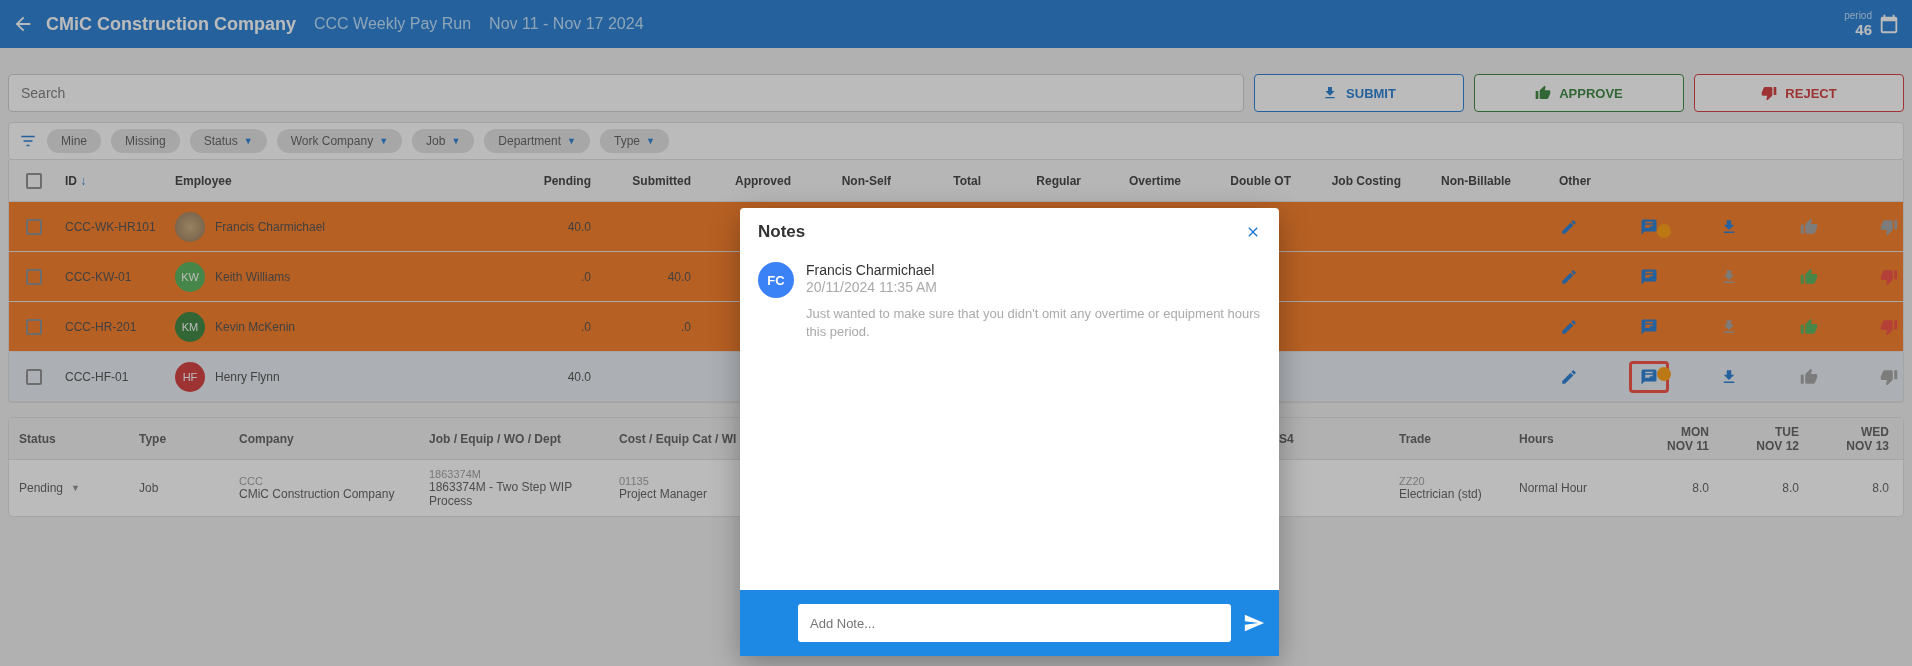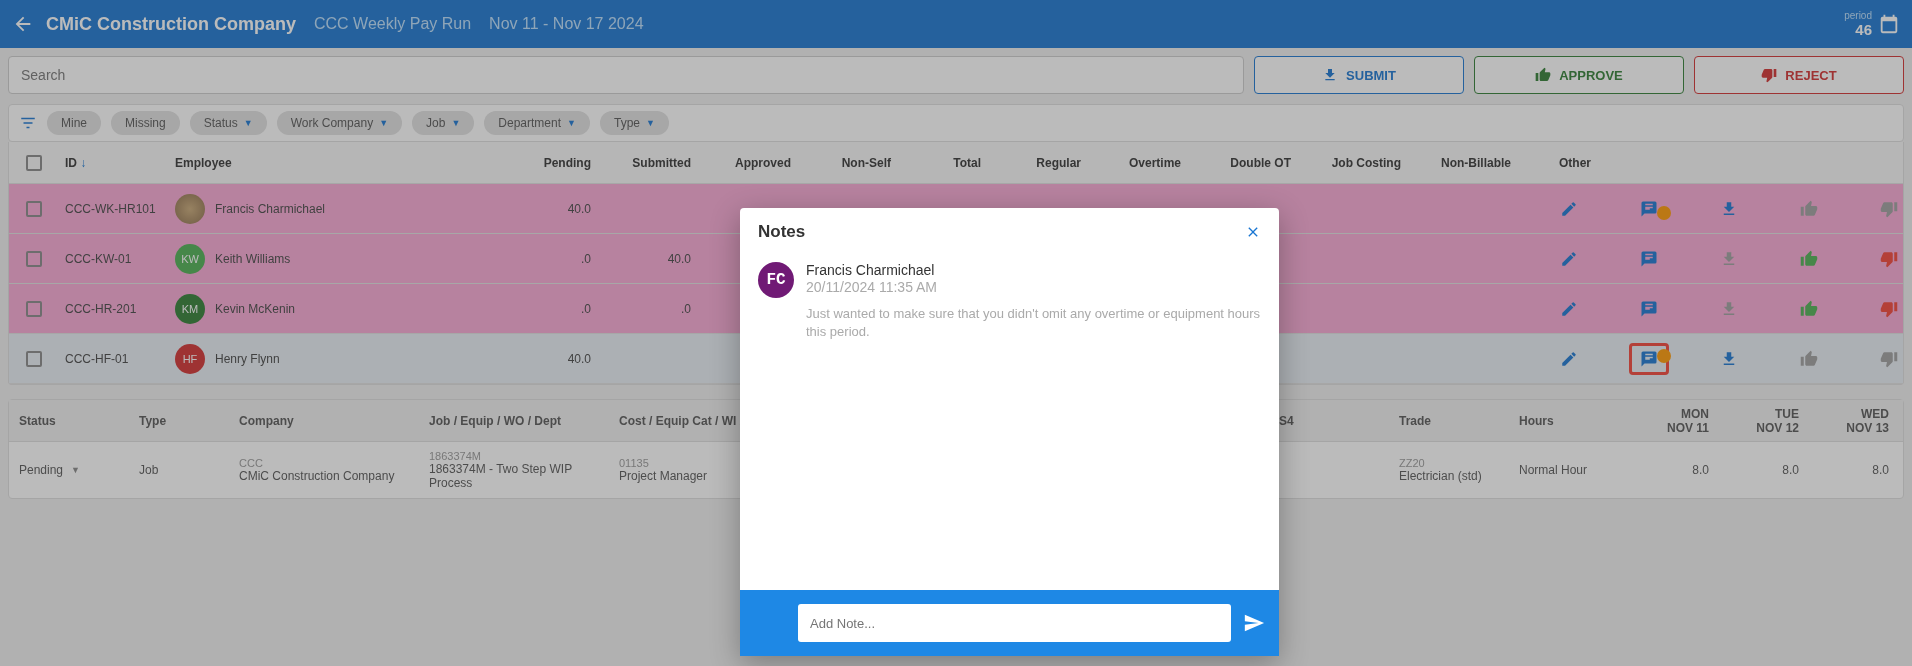--- a/index.html
+++ b/index.html
@@ -14,21 +14,21 @@
   color: #fff;
 }
 .back-btn { color: #fff; cursor: pointer; margin-right: 12px; }
 .hdr-company { font-weight: 600; font-size: 18px; margin-right: 18px; }
 .hdr-sub { color: #bbdefb; font-size: 16px; margin-right: 18px; }
 .hdr-right { margin-left: auto; display: flex; align-items: center; color: #bbdefb; font-size: 11px; }
 .hdr-period { text-align: right; margin-right: 6px; }
 .hdr-period .lbl { font-size: 10px; }
 .hdr-period .val { font-size: 15px; font-weight: 600; color: #fff; }
 
-.content { padding: 8px; position: relative; }
+.content { padding: 8px; position: relative; margin-top: 18px; }
 
 .toolbar-row { display: flex; gap: 10px; margin-bottom: 10px; }
 .search-input {
   flex: 1;
   height: 38px;
   border: 1px solid #ccc;
   border-radius: 4px;
   padding: 0 12px;
   font-size: 14px;
   background: #fff;
@@ -68,21 +68,21 @@
   font-size: 12px;
   color: #555;
   display: flex;
   align-items: center;
   gap: 6px;
   cursor: pointer;
 }
 .chip .caret { color: #1976d2; font-size: 9px; }
 
 .main-table {
-  background: #f9a8d4;
+  background: #f97316;
   border: 1px solid #ddd;
   border-top: none;
   border-radius: 0 0 4px 4px;
 }
 .tbl-head, .tbl-row {
   display: grid;
   grid-template-columns: 50px 110px 320px 120px 100px 100px 100px 90px 100px 100px 110px 110px 110px 80px 80px 80px 80px 80px;
   align-items: center;
   border-bottom: 1px solid #e0e0e0;
   font-size: 12px;
@@ -150,21 +150,21 @@
   box-shadow: 0 8px 30px rgba(0,0,0,0.3);
   display: flex;
   flex-direction: column;
   z-index: 10;
 }
 .modal-head { display: flex; align-items: center; justify-content: space-between; padding: 14px 18px; }
 .modal-title { font-size: 17px; font-weight: 600; color: #333; }
 .modal-close { color: #1976d2; cursor: pointer; font-size: 18px; font-weight: 700; }
 .modal-body { flex: 1; padding: 6px 18px; overflow: auto; }
 .note-entry { display: flex; gap: 12px; }
-.note-av { width: 36px; height: 36px; border-radius: 50%; background: #701a75; color: #fff; display: flex; align-items: center; justify-content: center; font-size: 16px; font-weight: 600; flex-shrink: 0; font-family: Liberation Mono, monospace; }
+.note-av { width: 36px; height: 36px; border-radius: 50%; background: #3b82f6; color: #fff; display: flex; align-items: center; justify-content: center; font-size: 13px; font-weight: 600; flex-shrink: 0; }
 .note-author { font-size: 14px; color: #333; }
 .note-time { font-size: 14px; color: #aaa; margin-top: 1px; }
 .note-text { font-size: 13px; color: #aaa; margin-top: 10px; line-height: 1.4; }
 .modal-foot { background: #1e88e5; padding: 14px; display: flex; gap: 12px; align-items: center; }
 .note-input { flex: 1; height: 38px; border: none; border-radius: 3px; padding: 0 12px; font-size: 13px; margin-left: 44px; }
 .send-btn { color: #fff; cursor: pointer; }
 
 svg { display: block; }
 </style>
 </head>

